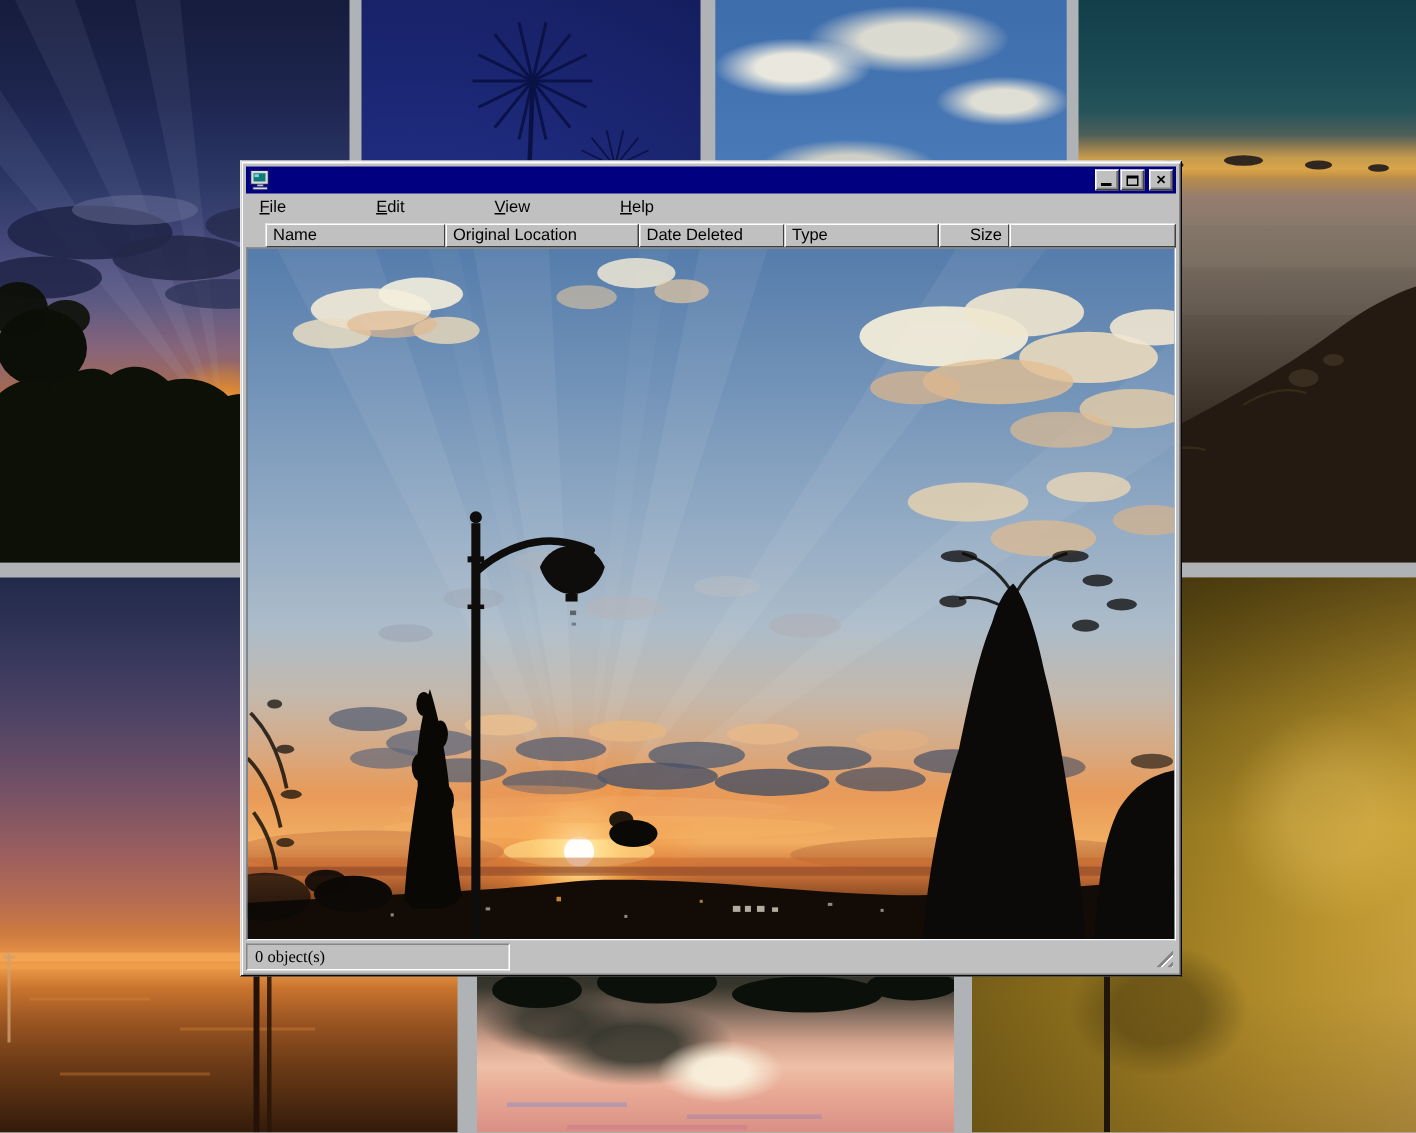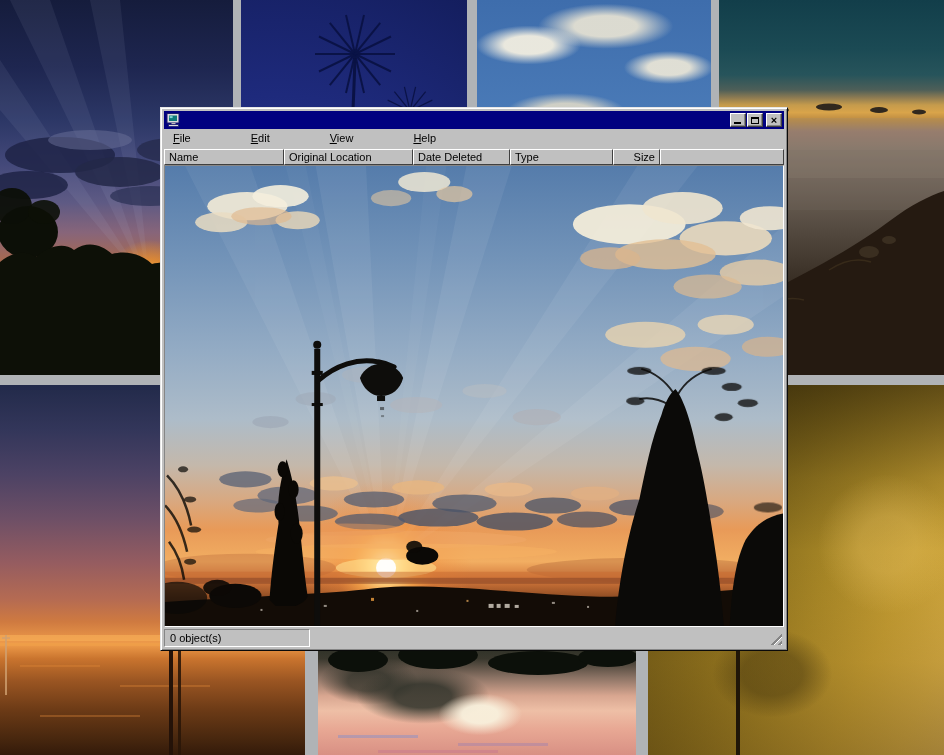--- a/index.html
+++ b/index.html
@@ -81,41 +81,41 @@
     font-size:9px; font-weight:bold; line-height:1; position:relative;
   }
   .tb-btn.close { margin-left:3px; font-size:11px; }
   .glyph-min { position:absolute; left:3px; bottom:2px; width:7px; height:2px; background:#000; }
   .glyph-max { width:8px; height:7px; border:1px solid #000; border-top:2px solid #000; }
 
   .menubar { flex:0 0 19px; display:flex; align-items:flex-start; padding-left:1px;gap:44px; }
   .menu-item { display:inline-block; padding:2px 8px; }
   .menu-item::first-letter { text-decoration:underline; }
 
-  .header-row { flex:0 0 16px; display:flex; }
+  .header-row { flex:0 0 16px; display:flex;margin-left:13px; }
   .hcell {
     background:#c0c0c0; border:1px solid; border-color:#fff #404040 #404040 #fff;
     padding:1px 4px; overflow:hidden; white-space:nowrap; font-size:11px;
   }
   .hcell.right { text-align:right; }
 
   .list-view {
     flex:1 1 auto; position:relative; overflow:hidden;
     border:1px solid; border-color:#868686 #fff #fff #868686;
     background:#557cab;
   }
   .list-view svg { position:absolute; left:0; top:0; width:100%; height:100%; }
 
   .statusbar { flex:0 0 18px; margin-top:2px; display:flex; gap:3px; position:relative; }
   .spanel {
     border:1px solid; border-color:#868686 #fff #fff #868686;
     padding:1px 5px; display:flex; align-items:center; font-size:11px;
     overflow:hidden; white-space:nowrap;
   }
-  .spanel.p1 { width:146px; }
+  .spanel.p1 { width:176px;font-family:Liberation Serif, serif; }
   .spanel.p2 { flex:1; }
   .resize-grip {
     position:absolute; right:2px; bottom:2px; width:12px; height:12px;
     background:repeating-linear-gradient(315deg, #fff 0 1px, #868686 1px 3px, rgba(0,0,0,0) 3px 5px);
     clip-path:polygon(100% 0, 100% 100%, 0 100%);
   }
 </style>
 </head>
 <body>
 

